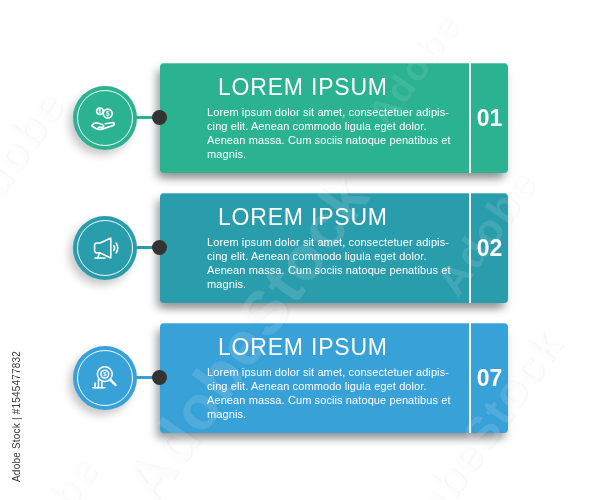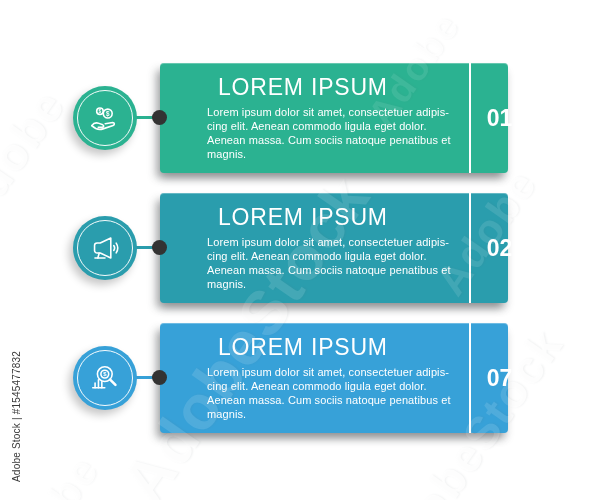--- a/index.html
+++ b/index.html
@@ -13,21 +13,21 @@
     box-shadow:-5px 6px 9px -1px rgba(50,55,58,.38), 0 7px 9px -2px rgba(50,55,58,.28),
                inset 0 1px 0 rgba(255,255,255,.28);
     z-index:2;
   }
   .card .title{
     margin:11px 15px 4px 58px;color:#fff;font-size:23px;font-weight:400;letter-spacing:.8px;
   }
   .card .body{margin-left:47px;color:#fff;font-size:11px;line-height:14px;font-weight:400;letter-spacing:.1px;}
   .card .vline{position:absolute;left:309px;top:0;width:2px;height:100%;background:#fff;}
   .card .num{
-    position:absolute;left:321px;top:0;width:37px;height:100%;
+    position:absolute;left:311px;top:0;width:37px;height:100%;
     display:flex;align-items:center;justify-content:center;
     color:#fff;font-size:23px;font-weight:700;
   }
   
   .circle{
     position:absolute;left:73px;width:64px;height:64px;border-radius:50%;
     box-shadow:-4px 5px 9px rgba(0,0,0,.22);z-index:2;
   }
   .circle .ring{position:absolute;inset:4px;border:1.5px solid rgba(255,255,255,.95);border-radius:50%;}
   .circle svg{position:absolute;left:13px;top:13px;}

